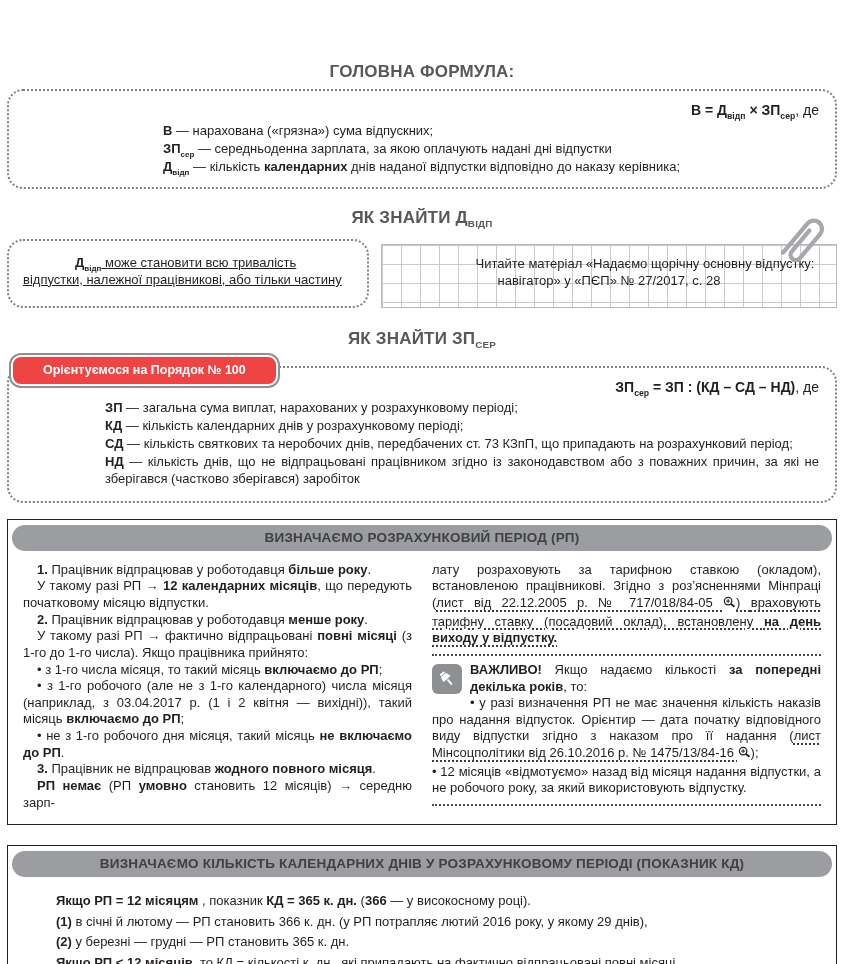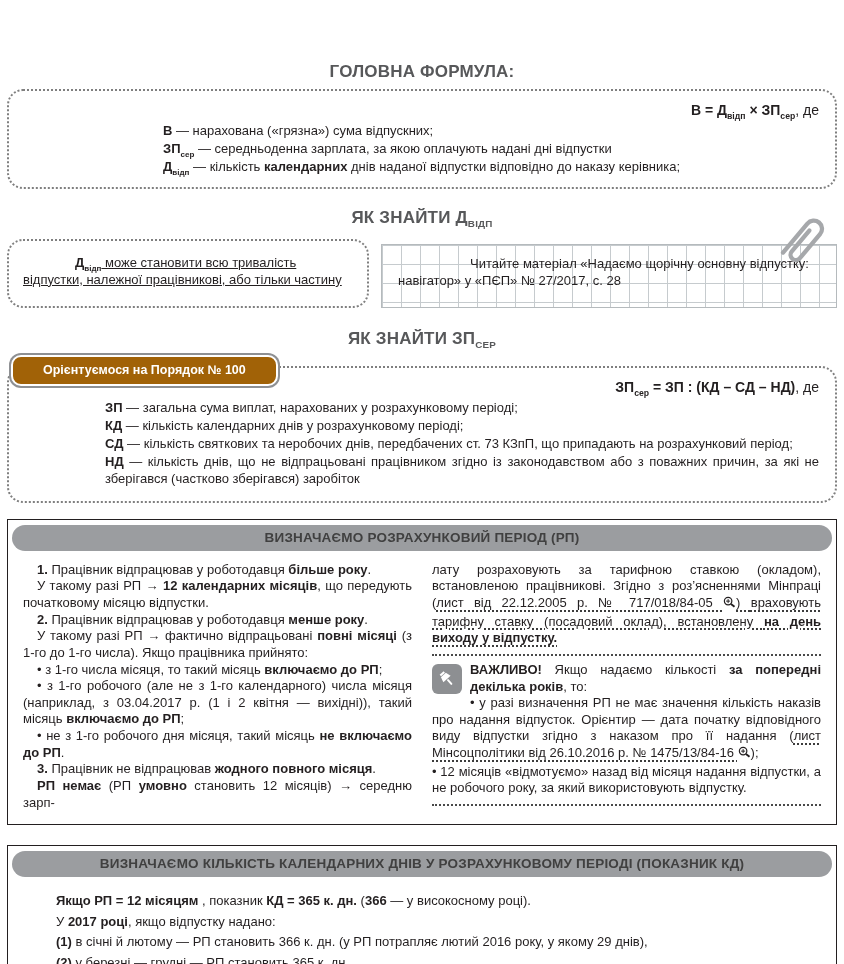--- a/index.html
+++ b/index.html
@@ -45,27 +45,27 @@
   .note-box {
     flex:1; position:relative; margin-top:5px; height:64px;
     border:1px solid #b5babd;
     background-color:#fff;
     background-image:
       linear-gradient(#c6cbce 1px, transparent 1px),
       linear-gradient(90deg, #c6cbce 1px, transparent 1px);
     background-size:19px 19px;
     padding:11px 16px 0; 
   }
-  .note-box p { margin:0; text-indent:72px; }
+  .note-box p { margin:0; text-indent:72px;text-align:center; }
   .paperclip { position:absolute; right:14px; top:-34px; }
 
   
   .order-badge {
     position:absolute; top:-13px; left:2px;
-    background:#a16207; color:#fff; font-weight:bold; font-size:12.5px;
+    background:#ef4444; color:#fff; font-weight:bold; font-size:12.5px;
     padding:5px 30px 6px; border-radius:10px;
     border:2px solid #fff; box-shadow:0 0 0 2px #8e9093;
     white-space:nowrap;
   }
 
   
   .frame {
     border:1.5px solid #231f20; background:#fff; margin-top:16px;
   }
   .bar {
@@ -182,20 +182,19 @@
           <p><span>• 12 місяців «відмотуємо» назад від місяця надання відпустки, а не робочого року, за який використовують відпустку.</span></p>
         </div>
       </div>
     </div>
   </div>
 
   <div class="frame" style="margin-top:20px;">
     <div class="bar">ВИЗНАЧАЄМО КІЛЬКІСТЬ КАЛЕНДАРНИХ ДНІВ У РОЗРАХУНКОВОМУ ПЕРІОДІ (ПОКАЗНИК КД)</div>
     <div class="kd-body">
       <p><span class="b">Якщо РП = 12 місяцям</span><span> , показник </span><span class="b">КД = 365 к. дн.</span><span> (</span><span class="b">366</span><span> — у високосному році).</span></p>
-      <p><span>У </span><span class="b">2017 році</span><span>, якщо відпустку надано:</span></p>
       <p><span class="b">(1)</span><span> в січні й лютому — РП становить 366 к. дн. (у РП потрапляє лютий 2016 року, у якому 29 днів),</span></p>
       <p><span class="b">(2)</span><span> у березні — грудні — РП становить 365 к. дн.</span></p>
       <p><span class="b">Якщо РП &lt; 12 місяців</span><span>, то КД = кількості к. дн., які припадають на фактично відпрацьовані повні місяці</span></p>
     </div>
   </div>
 
 </div>
 
 </body></html>

